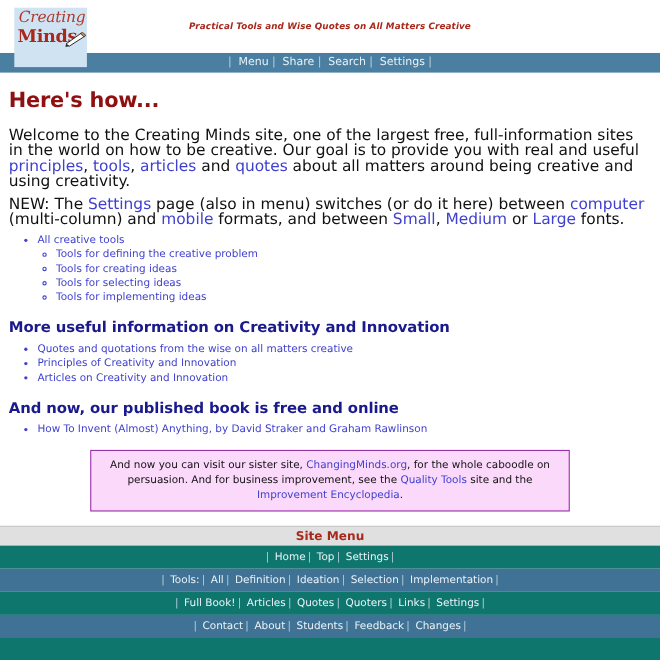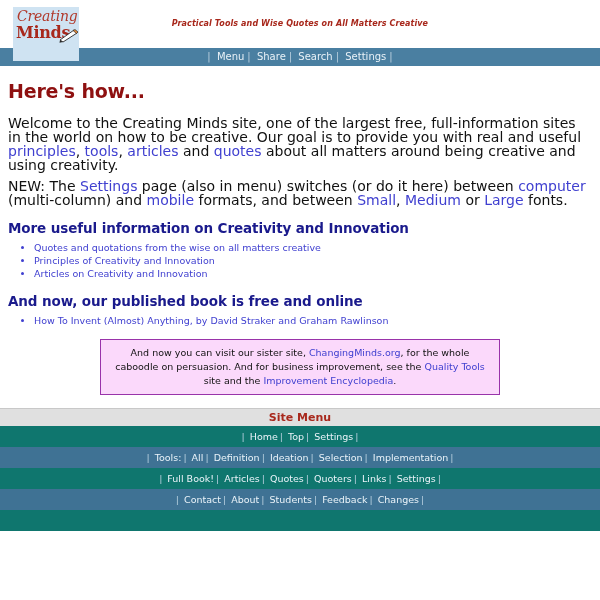--- a/index.html
+++ b/index.html
@@ -127,21 +127,21 @@
   }
   ul li a { color: #4040d0; text-decoration: none; }
 
   
   .callout-wrap {
     margin-top: 12px;
     display: flex;
     justify-content: center;
   }
   .callout {
-    width: 400px;
+    width: 436px;
     border: 1px solid #9933aa;
     background: #fbd9fb;
     padding: 6px 10px;
     text-align: center;
     font-size: 9.5px;
     line-height: 14px;
     color: #111111;
   }
   .callout a { color: #4040d0; text-decoration: none; }
 
@@ -203,20 +203,30 @@
 </div>
 
 <div class="content">
 
   <h1 class="page-title">Here's how...</h1>
 
   <p class="intro"><span>Welcome to the Creating Minds site, one of the largest free, full-information sites in the world on how to be creative. Our goal is to provide you with real and useful </span><a class="ilink" href="#">principles</a><span>, </span><a class="ilink" href="#">tools</a><span>, </span><a class="ilink" href="#">articles</a><span> and </span><a class="ilink" href="#">quotes</a><span> about all matters around being creative and using creativity.</span></p>
 
   <p class="intro second"><span>NEW: The </span><a class="ilink" href="#">Settings</a><span> page (also in menu) switches (or do it here) between </span><a class="ilink" href="#">computer</a><span> (multi-column) and </span><a class="ilink" href="#">mobile</a><span> formats, and between </span><a class="ilink" href="#">Small</a><span>, </span><a class="ilink" href="#">Medium</a><span> or </span><a class="ilink" href="#">Large</a><span> fonts.</span></p>
 
+  <ul class="lvl1">
+    <li><a href="#">All creative tools</a>
+      <ul class="lvl2">
+        <li><a href="#">Tools for defining the creative problem</a></li>
+        <li><a href="#">Tools for creating ideas</a></li>
+        <li><a href="#">Tools for selecting ideas</a></li>
+        <li><a href="#">Tools for implementing ideas</a></li>
+      </ul>
+    </li>
+  </ul>
 
   <h2 class="section">More useful information on Creativity and Innovation</h2>
   <ul class="lvl1">
     <li><a href="#">Quotes and quotations from the wise on all matters creative</a></li>
     <li><a href="#">Principles of Creativity and Innovation</a></li>
     <li><a href="#">Articles on Creativity and Innovation</a></li>
   </ul>
 
   <h2 class="section">And now, our published book is free and online</h2>
   <ul class="lvl1">

